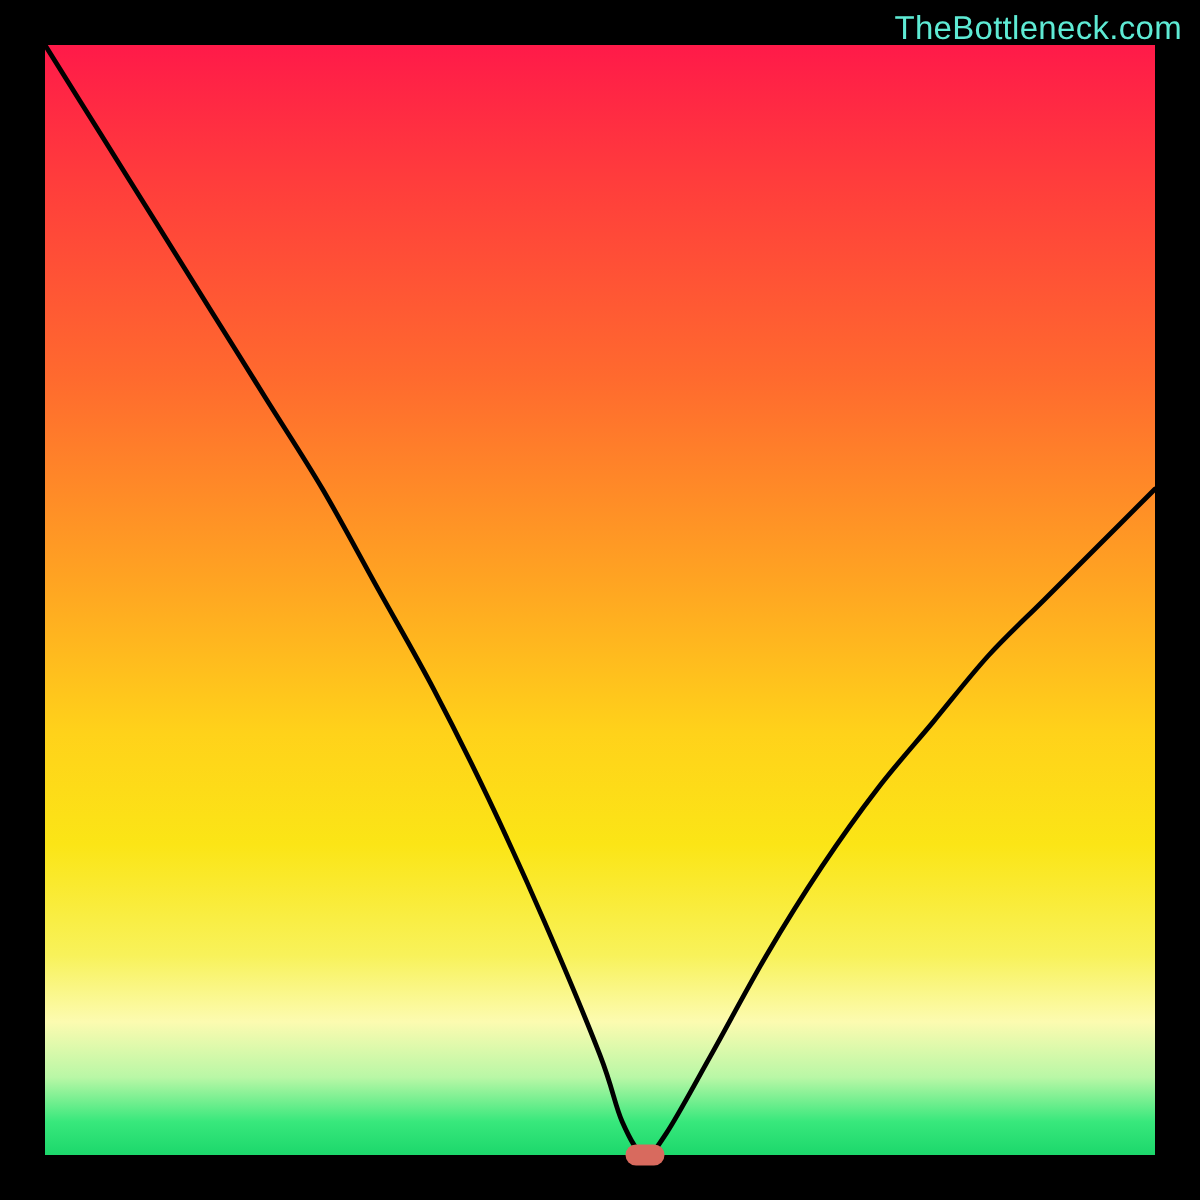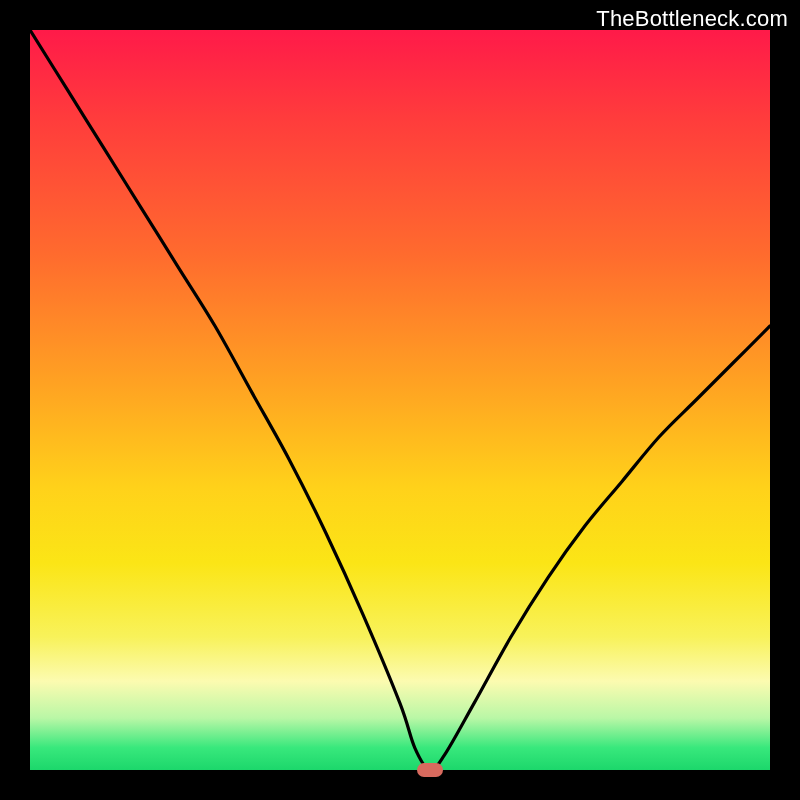--- a/index.html
+++ b/index.html
@@ -35,21 +35,21 @@
       #fcfbb0 88%,
       #b9f7a6 93%,
       #38e87c 97%,
       #1cd76b 100%
     );
   }
   .watermark {
     position: absolute;
     top: 6px;
     right: 12px;
-    color: #ffffff;
+    color: #5eead4;
     font-size: 22px;
     font-weight: 500;
     letter-spacing: 0.2px;
     user-select: none;
   }
   svg.curve {
     position: absolute;
     left: 0;
     top: 0;
   }

